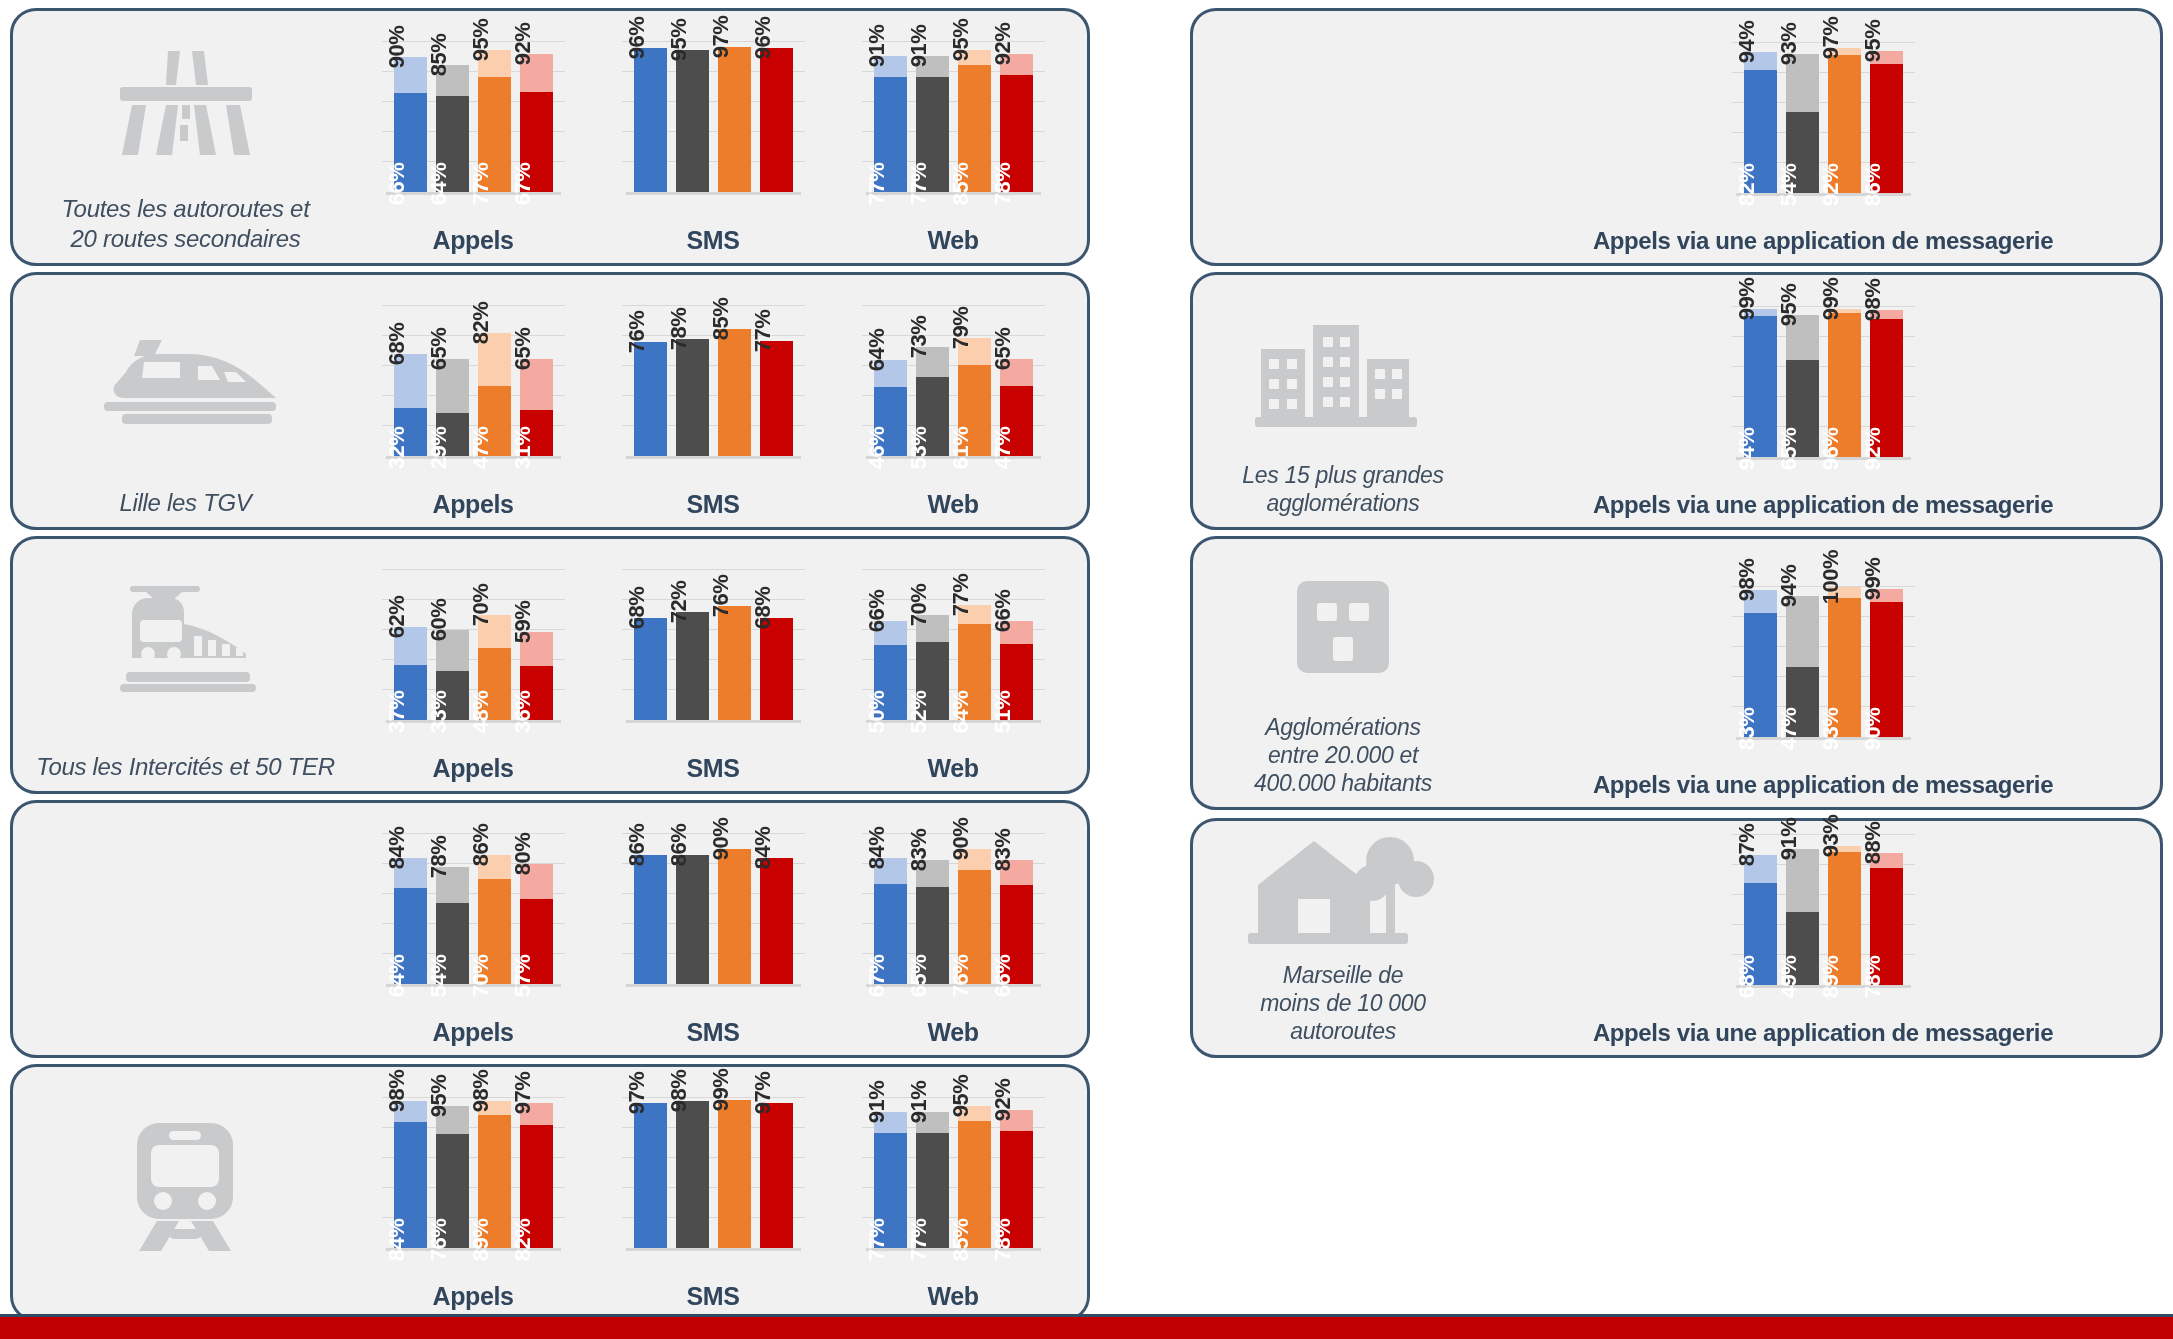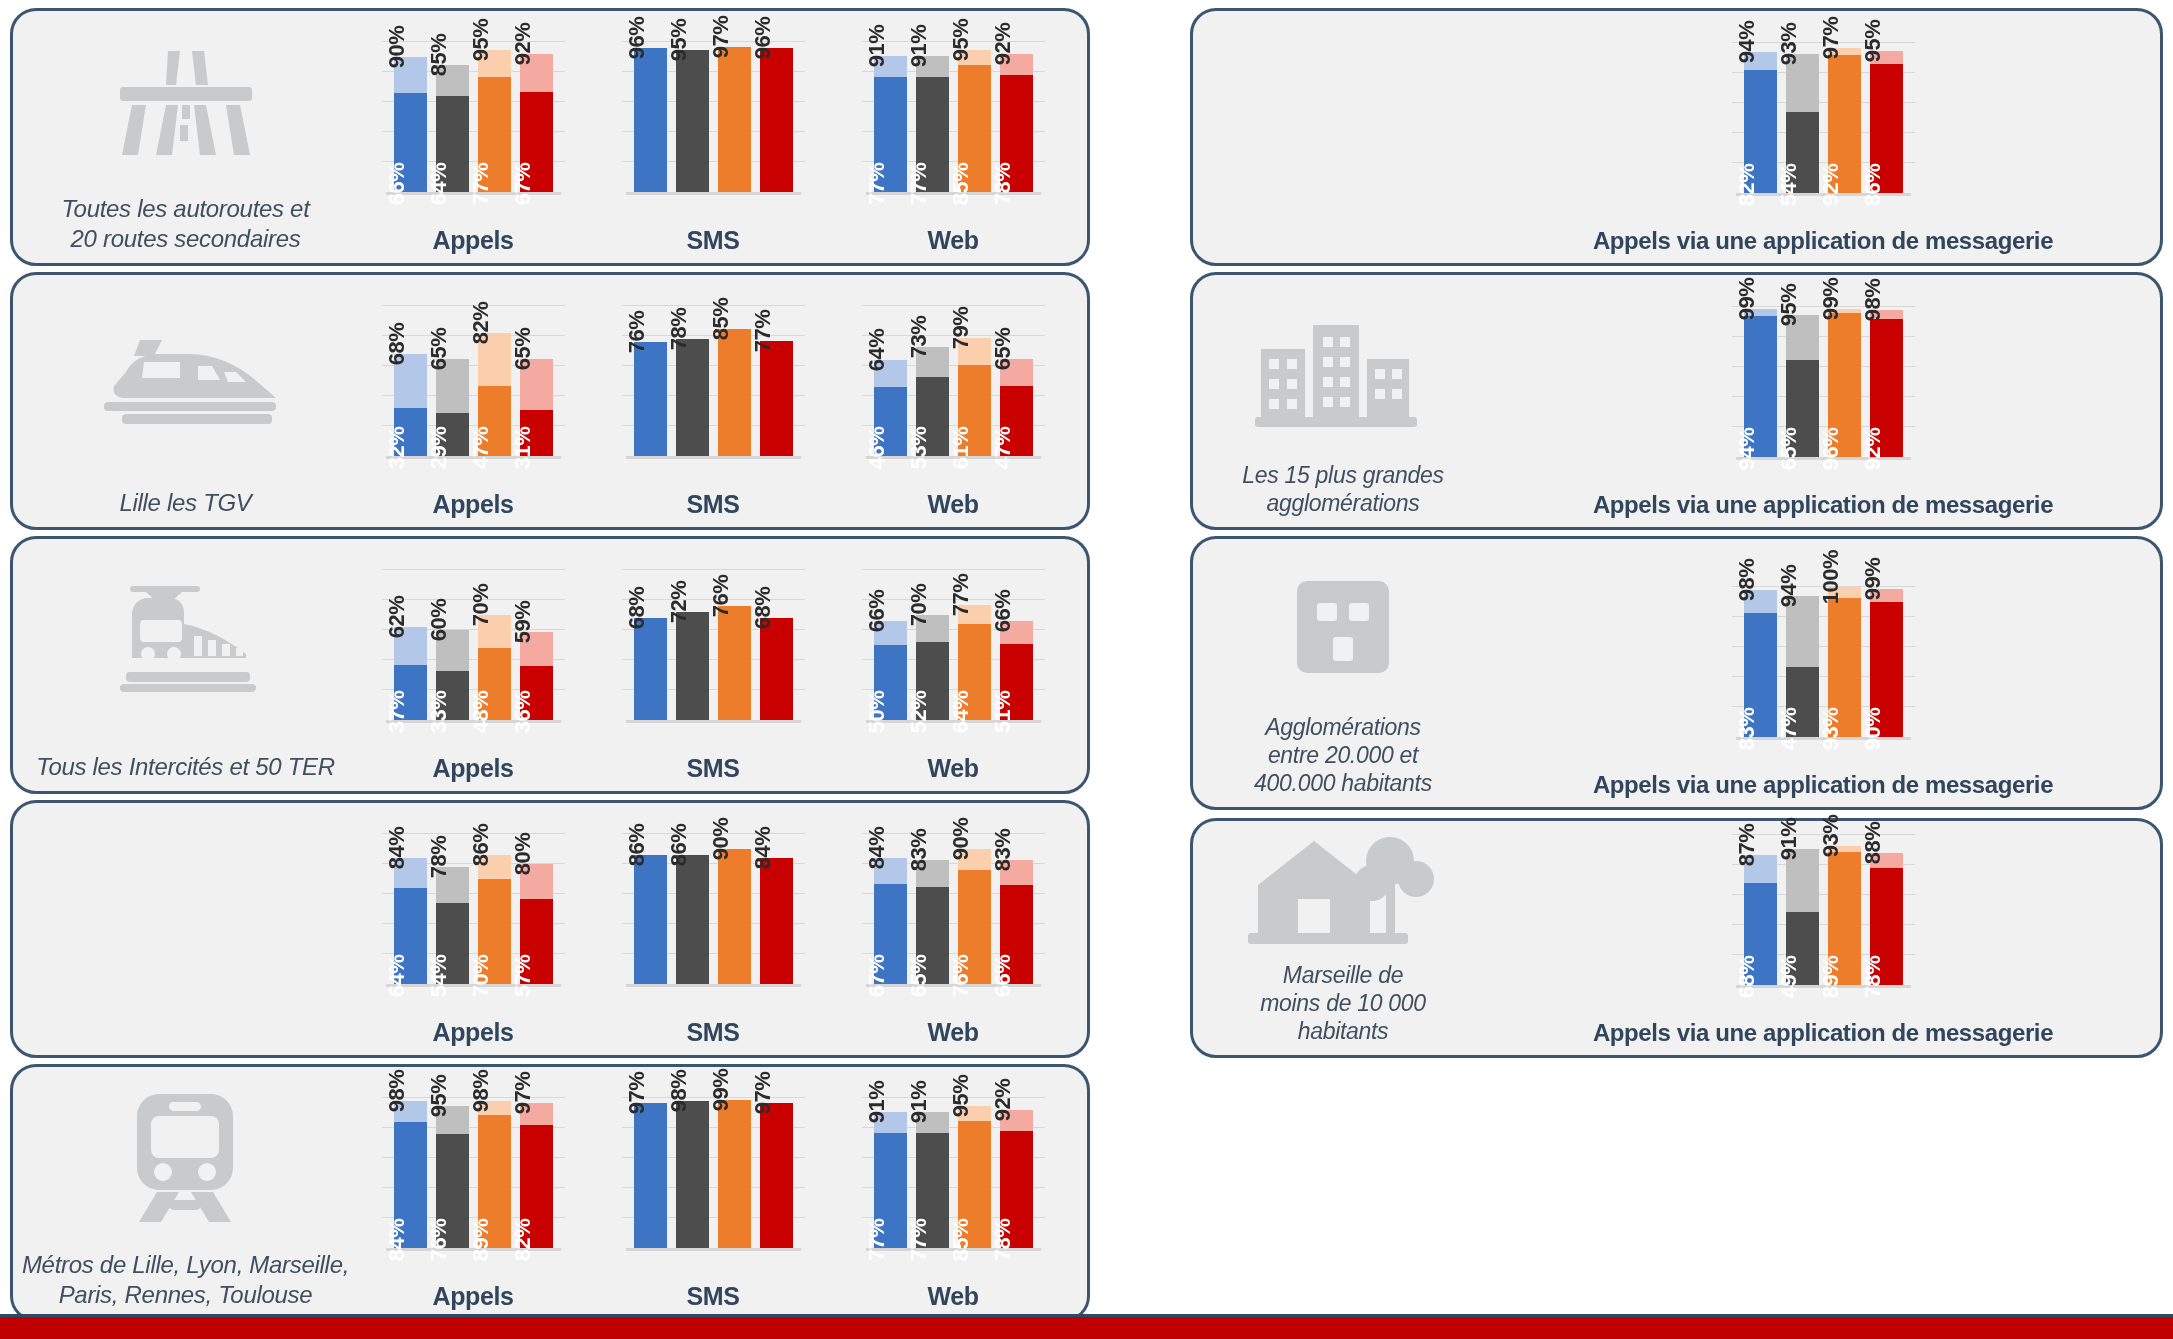--- a/index.html
+++ b/index.html
@@ -611,24 +611,20 @@
      <rect x="58" y="18" width="32" height="9" rx="4.5" fill="#f1f1f1"></rect>
      <rect x="40" y="32" width="68" height="42" rx="8" fill="#f1f1f1"></rect>
      <circle cx="52" cy="88" r="9" fill="#f1f1f1"></circle>
                 <circle cx="96" cy="88" r="9" fill="#f1f1f1"></circle>
      <path d="M46 108h22l-18 30H28z"></path>
                 <path d="M102 108H80l18 30h22z"></path>
      <rect x="58" y="116" width="32" height="10" rx="5"></rect>
               </g>
             </svg>
           </div>
-       <div class="cap">
-            <div>Métros de Lille, Lyon, Marseille,</div>
-            <div>Paris, Rennes, Toulouse</div>
-          </div>
      </div>
      <div class="group" style="left:345px;width:230px;">
      <div class="plot">
        <div class="bars" style="height:150px;top:auto;bottom:34px;">
          <div class="grid" style="bottom:30px;left:23.5px;width:183px;"></div>
               <div class="grid" style="bottom:60px;left:23.5px;width:183px;"></div>
               <div class="grid" style="bottom:90px;left:23.5px;width:183px;"></div>
               <div class="grid" style="bottom:120px;left:23.5px;width:183px;"></div>
               <div class="grid" style="bottom:150px;left:23.5px;width:183px;"></div>
          <div class="baseline" style="left:27.5px;width:175px;"></div>
@@ -932,21 +928,21 @@
      <rect x="148" y="60" width="9" height="52"></rect>
      <path d="M20 64L76 20l56 44v48H20z"></path>
      <rect x="10" y="112" width="160" height="11" rx="3"></rect>
      <rect x="60" y="78" width="32" height="34" fill="#f1f1f1"></rect>
               </g>
             </svg>
           </div>
        <div class="cap">
             <div>Marseille de</div>
             <div>moins de 10 000</div>
-            <div>habitants</div>
+            <div>autoroutes</div>
           </div>
      </div>
      <div class="group" style="left:320px;width:620px;">
      <div class="plot">
        <div class="bars" style="height:150px;top:auto;bottom:34px;">
          <div class="grid" style="bottom:30px;left:218.5px;width:183px;"></div>
               <div class="grid" style="bottom:60px;left:218.5px;width:183px;"></div>
               <div class="grid" style="bottom:90px;left:218.5px;width:183px;"></div>
               <div class="grid" style="bottom:120px;left:218.5px;width:183px;"></div>
               <div class="grid" style="bottom:150px;left:218.5px;width:183px;"></div>

